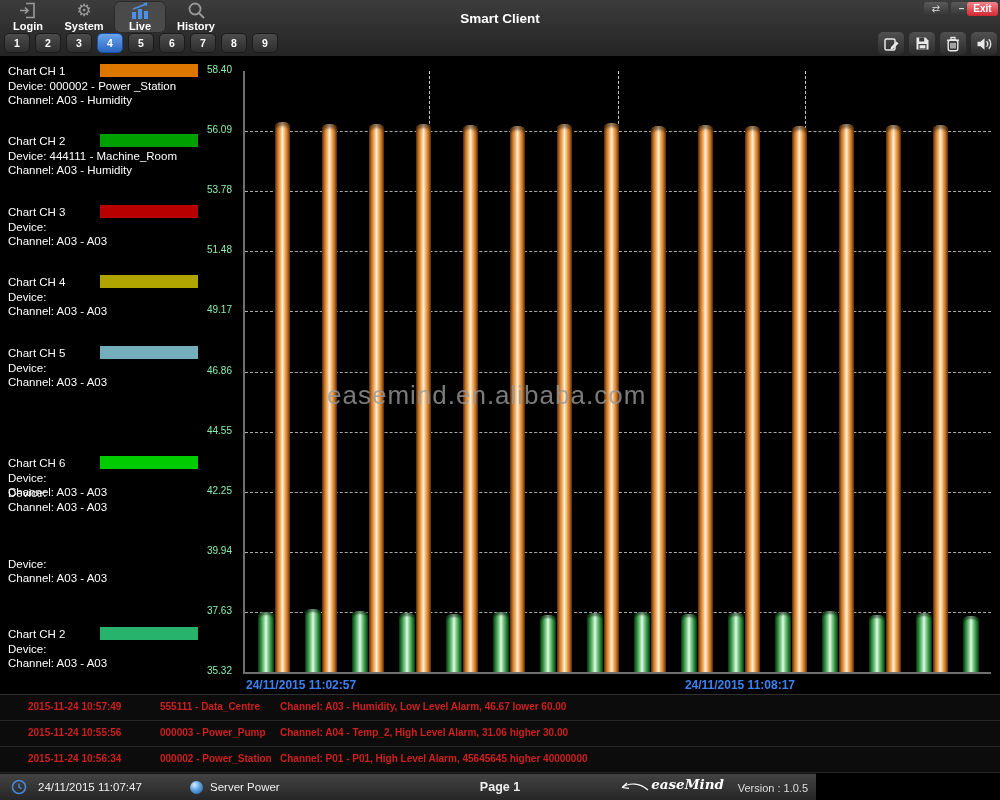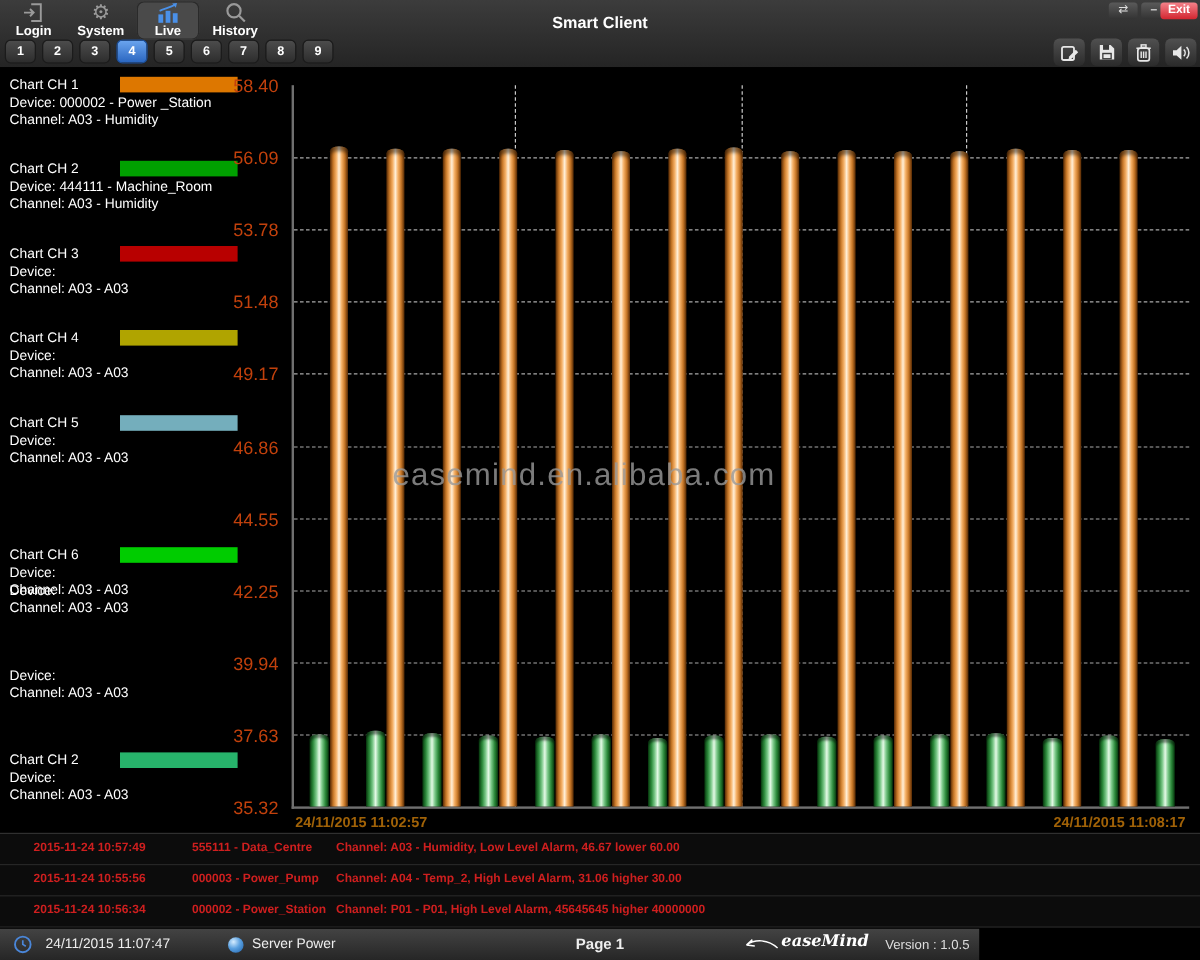--- a/index.html
+++ b/index.html
@@ -20,36 +20,36 @@
            background:linear-gradient(#5a5a5a,#333);color:#ddd;font-size:10px;line-height:14px;cursor:pointer;}
   .win-btn.exit{background:linear-gradient(#f4828a,#d22630);color:#fff;font-weight:bold;}
   .tab{position:absolute;top:33px;width:26px;height:20px;box-sizing:border-box;
        background:linear-gradient(#4c4c4c,#2d2d2d);border:1px solid #1b1b1b;border-radius:5px;
        color:#fff;font-size:10.5px;font-weight:bold;text-align:center;line-height:18px;cursor:pointer;}
   .tab.active{background:linear-gradient(#6aa4ee,#2a66c0);border-color:#1c4f9a;}
   .act-btn{position:absolute;top:32px;width:26px;height:23px;border-radius:5px;cursor:pointer;
            background:linear-gradient(#505050,#2b2b2b);display:flex;align-items:center;justify-content:center;}
 
   
-  .main{position:absolute;top:56px;left:0;width:1000px;height:638px;background:#000;}
+  .main{position:absolute;top:56px;left:0;width:807px;height:638px;background:#000;}
   .ch-block{position:absolute;left:8px;width:228px;color:#fff;font-size:11.5px;cursor:pointer;}
   .ch-row{position:relative;height:15px;line-height:15px;}
   .ch-swatch{position:absolute;left:92px;top:0;width:98px;height:13px;}
   .ch-line{height:14px;line-height:14px;}
-  .ytick{position:absolute;left:188px;width:44px;text-align:right;color:#c2410c;font-size:15px;}
+  .ytick{position:absolute;left:188px;width:44px;text-align:right;color:#86efac;font-size:10px;}
   .plot{position:absolute;left:243px;top:15px;width:746px;height:601px;
         border-left:2px solid #6f6f6f;border-bottom:2px solid #6f6f6f;box-sizing:content-box;}
   .gridline{position:absolute;left:0;width:100%;height:0;border-top:1px dashed #c8c8c8;opacity:.85;}
   .vline{position:absolute;top:0;height:100%;width:0;border-left:1px dashed #e0e0e0;opacity:.9;}
   .bar{position:absolute;bottom:0;border-radius:7px 7px 0 0/4px 4px 0 0;}
   .bar-orange{background:linear-gradient(to right,#6e3606,#c87828 18%,#f5b066 35%,#ffefd8 50%,#f5b066 65%,#c87828 82%,#6e3606);
               box-shadow:inset 0 4px 3px rgba(0,0,0,.45);}
   .bar-green{background:linear-gradient(to right,#07400f,#2d8a3c 18%,#7cc98a 35%,#e4f9e6 50%,#7cc98a 65%,#2d8a3c 82%,#07400f);
              box-shadow:inset 0 3px 2px rgba(0,0,0,.45);}
-  .xlabel{position:absolute;top:622px;color:#a16207;font-weight:bold;font-size:12px;}
+  .xlabel{position:absolute;top:622px;color:#3b82f6;font-weight:bold;font-size:12px;}
   .xlabel.start{left:246px;} .xlabel.end{right:12px;}
   .watermark{position:absolute;left:327px;top:324px;font-size:26px;color:#9a9a9a;opacity:.8;
              letter-spacing:1px;pointer-events:none;}
 
   
   .alarms{position:absolute;top:694px;left:0;width:1000px;height:79px;background:#0c0c0c;
           border-top:1px solid #303030;box-sizing:border-box;}
   .alarm-row{position:relative;height:25px;border-bottom:1px solid #262626;
              color:#cf1f1f;font-size:10px;font-weight:bold;cursor:pointer;}
   .alarm-row span{position:absolute;top:6px;white-space:nowrap;}

